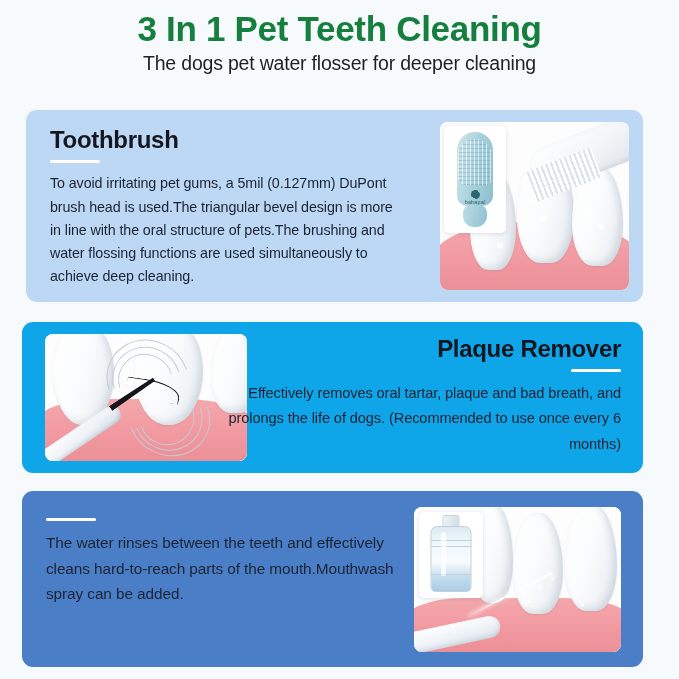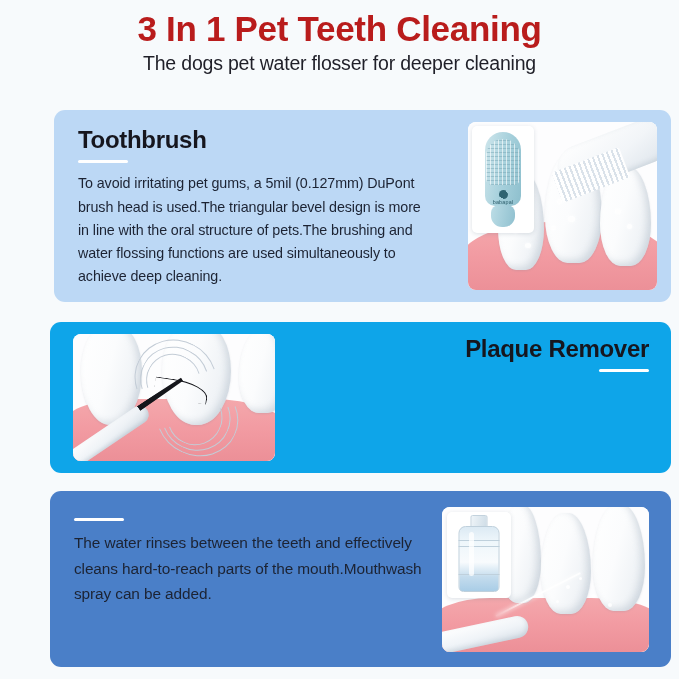--- a/index.html
+++ b/index.html
@@ -8,36 +8,35 @@
     background:#f7fafc;
     font-family:"Liberation Sans", sans-serif;
     overflow:hidden;
     position:relative;
   }
   .page{width:679px;height:679px;position:relative;}
 
   
   .header{padding-top:9px;text-align:center;}
   .title{
-    font-size:35px;font-weight:bold;color:#b91c1c;
+    font-size:35px;font-weight:bold;color:#15803d;
     letter-spacing:-0.3px;line-height:1.12;
     margin:0;
   }
   .subtitle{
     font-size:19.5px;font-weight:normal;color:#1f1f28;
     margin:4px 0 0 0;line-height:1.2;letter-spacing:-0.2px;
   }
 
   
   .card{
     position:absolute;
     border-radius:11px;
     box-sizing:border-box;
     overflow:hidden;
-    margin-left:28px;
   }
   #card1{left:26px;top:110px;width:617px;height:192px;background:#bcd8f5;}
   #card2{left:22px;top:322px;width:621px;height:151px;background:#0ea5e9;}
   #card3{left:22px;top:491px;width:621px;height:176px;background:#4a7fc8;}
 
   .ctext{position:absolute;}
   .c-head{
     font-size:24px;font-weight:bold;color:#16161e;
     letter-spacing:-0.3px;line-height:1.1;margin:0;
   }
@@ -276,20 +275,21 @@
         <div class="wave w6"></div>
         <div class="scaler"></div>
         <div class="scaler-hook"></div>
         <div class="scaler-tip"></div>
       </div>
     </div>
 
     <div class="ctext align-right">
       <h2 class="c-head">Plaque Remover</h2>
       <div class="rule"></div>
+      <p class="c-body">Effectively removes oral tartar, plaque and bad breath, and prolongs the life of dogs. (Recommended to use once every 6 months)</p>
     </div>
   </div>
 
   <div class="card" id="card3">
 
     <div class="ctext">
       <div class="rule"></div>
       <p class="c-body">The water rinses between the teeth and effectively cleans hard-to-reach parts of the mouth.Mouthwash spray can be added.</p>
     </div>
 

